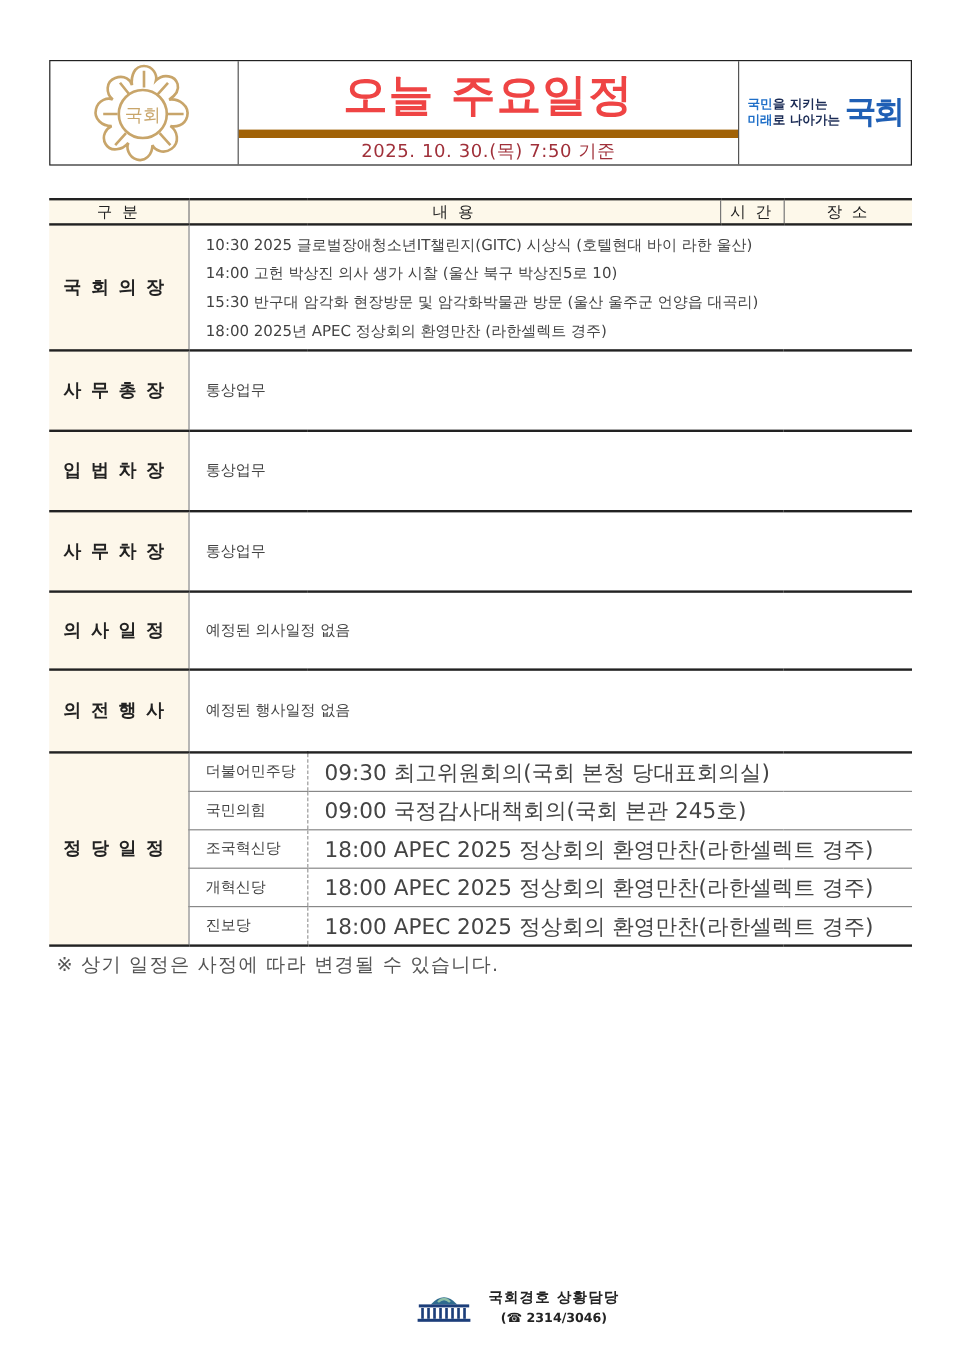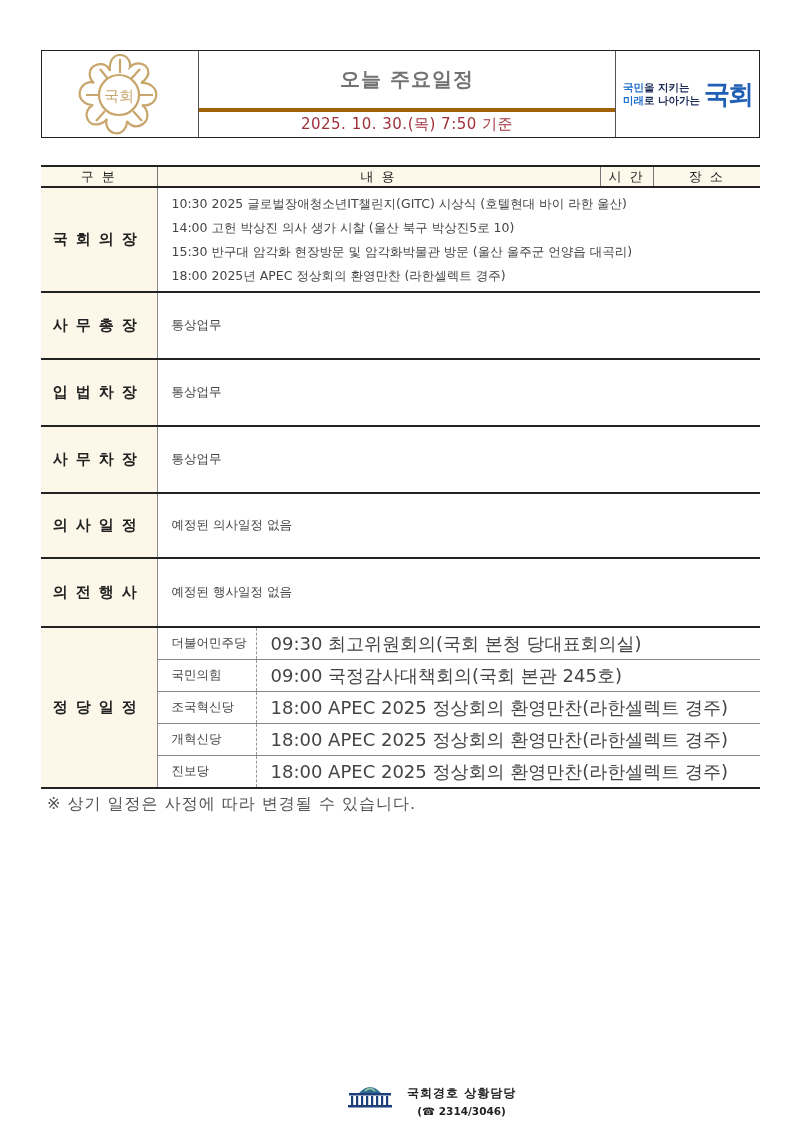--- a/index.html
+++ b/index.html
@@ -2,21 +2,21 @@
 <html><head>
 <meta charset="utf-8">
 <style>
   html, body { margin: 0; padding: 0; background: #ffffff; }
   body { width: 800px; height: 1132px; position: relative; font-family: "DejaVu Sans", sans-serif; color: #222; overflow: hidden; }
 
   
   .hdr { position: absolute; left: 41px; top: 50px; width: 719px; height: 88px; border: 1.5px solid #222; box-sizing: border-box; display: flex; }
   .hdr-logo { width: 156px; border-right: 1px solid #555; display: flex; align-items: center; justify-content: center; }
   .hdr-mid { flex: 1; display: flex; flex-direction: column; border-right: 1px solid #555; }
-  .hdr-title { height: 57px; border-bottom: 4px solid #a16207; display: flex; align-items: center; justify-content: center; font-size: 20px; font-weight: bold; color: #737373; letter-spacing: 1px; }
+  .hdr-title { height: 57px; border-bottom: 7px solid #a16207; display: flex; align-items: center; justify-content: center; font-size: 37px; font-weight: bold; color: #ef4444; letter-spacing: 1px; }
   .hdr-date { flex: 1; display: flex; align-items: center; justify-content: center; font-size: 15px; color: #a0303a; letter-spacing: 0.5px; }
   .hdr-slogan { width: 143px; display: flex; align-items: center; justify-content: center; gap: 4px; }
   .slogan-text { font-size: 10.5px; font-weight: bold; line-height: 13px; color: #1a2b55; }
   .slogan-text .blue { color: #1f6fc8; }
   .slogan-mark { font-size: 26px; font-weight: bold; color: #1f5fb5; letter-spacing: -2px; line-height: 1; }
 
   
   table.sched { position: absolute; left: 41px; top: 165px; width: 719px; border-collapse: collapse; table-layout: fixed; font-size: 13px; }
   table.sched td, table.sched th { padding: 0; margin-left: 36px; }
   .thead-row th { height: 19px; background: #fdf8ea; border-top: 2px solid #222; border-bottom: 2px solid #222; font-weight: normal; font-size: 13px; color: #222; letter-spacing: 2px; }
@@ -26,21 +26,21 @@
   .content { padding-left: 14px !important; color: #444; font-size: 12.5px; vertical-align: middle; }
   .content .line { height: 24px; line-height: 24px; white-space: nowrap; }
   .party-name { padding-left: 14px !important; color: #444; font-size: 12.5px; border-right: 1px dashed #999; border-bottom: 1px solid #888; height: 31px; }
   .party-event { padding-left: 14px !important; color: #444; font-size: 18px; border-bottom: 1px solid #888; height: 31px; white-space: nowrap; }
   .party-last td.party-name, .party-last td.party-event { border-bottom: 2px solid #222; }
 
   .footnote { position: absolute; left: 47px; top: 794px; font-size: 16px; color: #555; letter-spacing: 1px; }
 
   .footer { position: absolute; left: 345px; top: 1073px; display: flex; align-items: center; gap: 12px; }
   .footer-text { text-align: center; font-weight: bold; color: #222; }
-  .footer-text .f1 { font-size: 12px; letter-spacing: 1px; margin-top: 12px; }
+  .footer-text .f1 { font-size: 12px; letter-spacing: 1px; }
   .footer-text .f2 { font-size: 10.5px; margin-top: 3px; }
 </style>
 </head>
 <body>
 
 <div class="hdr">
   <div class="hdr-logo">
     <svg width="92" height="86" viewBox="0 0 92 86">
       <g fill="none" stroke="#c8a56a" stroke-width="2.2">
         <path d="M46 4 C54 4 57 12 56 16 C62 10 72 12 74 19 C76 26 70 30 67 32 C75 31 84 37 82 46 C80 54 72 55 68 54 C74 58 76 68 69 73 C62 78 55 74 53 70 C53 78 47 84 40 82 C33 80 31 72 33 68 C28 74 18 76 14 69 C10 62 15 56 19 54 C11 54 4 48 6 40 C8 32 16 30 20 32 C14 27 14 17 22 14 C30 11 35 16 36 20 C35 12 38 4 46 4 Z"></path>

